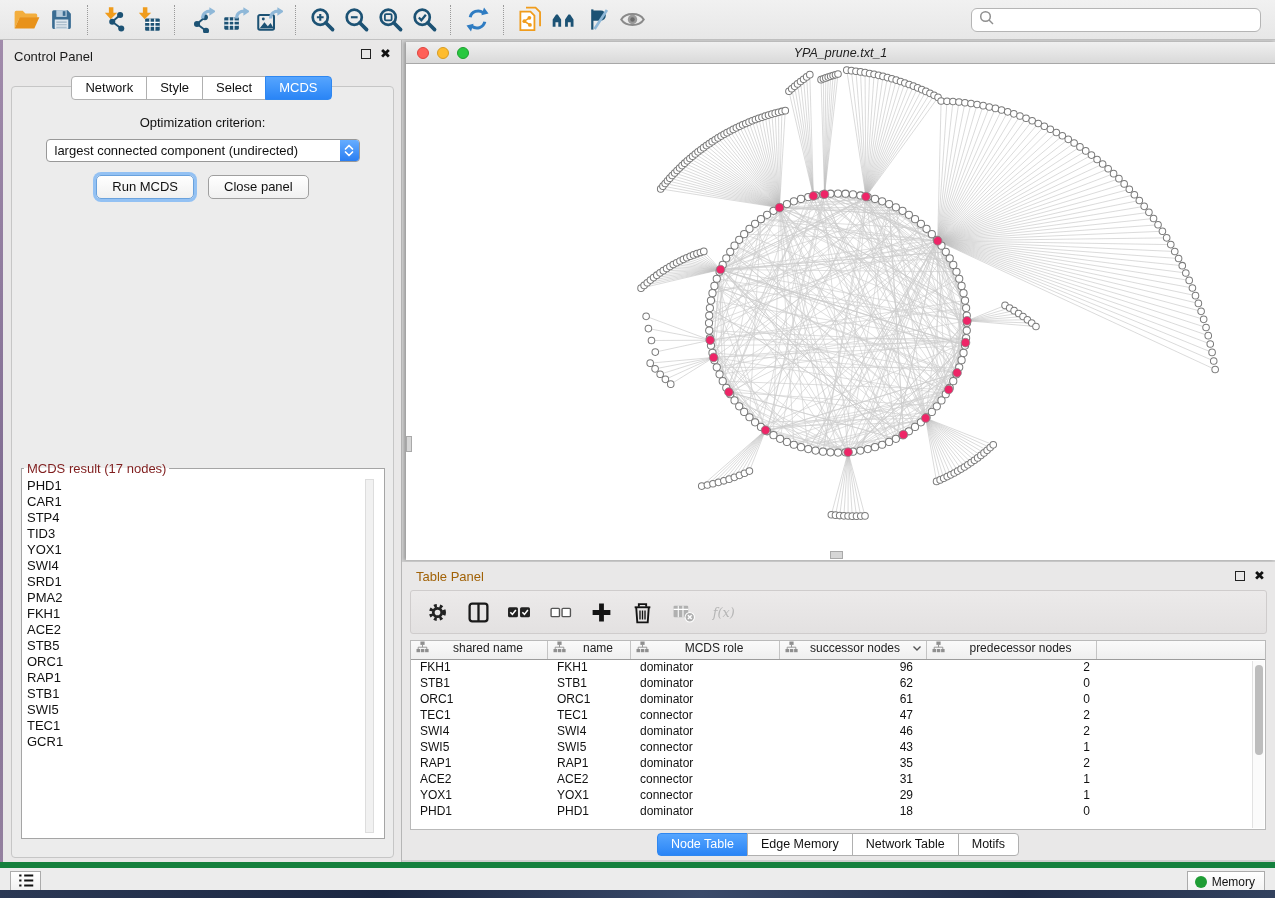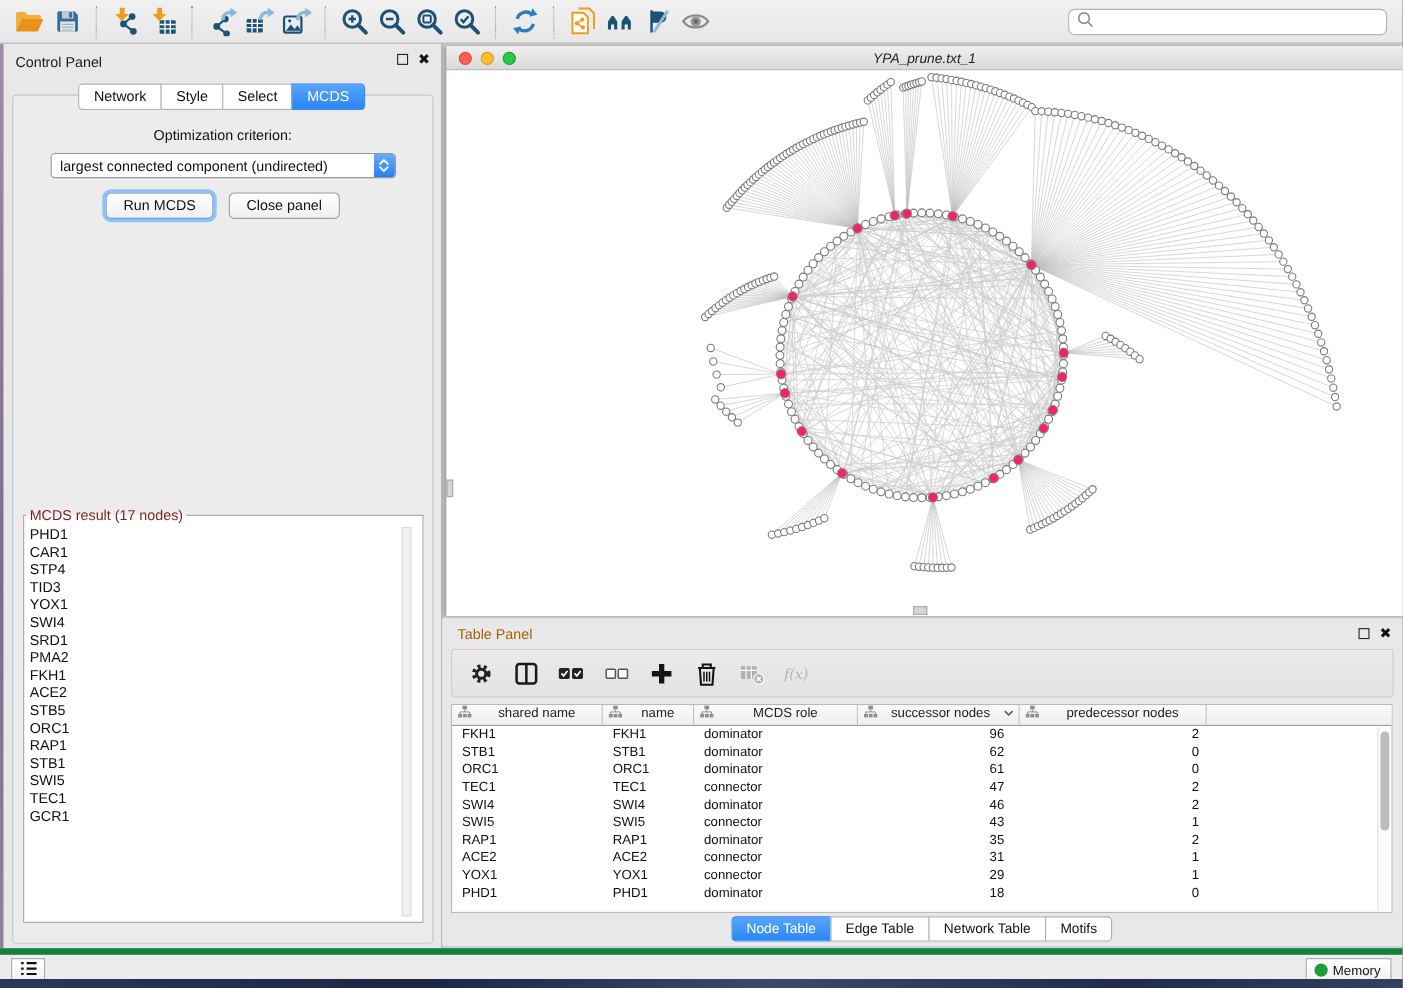--- a/index.html
+++ b/index.html
@@ -1458,21 +1458,21 @@
               <div class="td num" style="width: 147px; padding-right: 14px;">18</div>
               <div class="td num" style="width: 170px; padding-right: 7px;">0</div>
             </div>
           </div>
         <div class="tp-vscroll">
             <div class="thumb"></div>
           </div>
       </div>
       <div class="tp-tabs">
           <div class="tab sel">Node Table</div>
-          <div class="tab">Edge Table</div>
+          <div class="tab">Edge Memory</div>
           <div class="tab">Network Table</div>
           <div class="tab">Motifs</div>
         </div>
     </div>
   </div>
 
   <div class="statusbar">
     <button class="sb-btn">
       <span><svg width="20" height="19" viewBox="0 0 21 21">
             <g stroke="#111" stroke-width="2.2">

